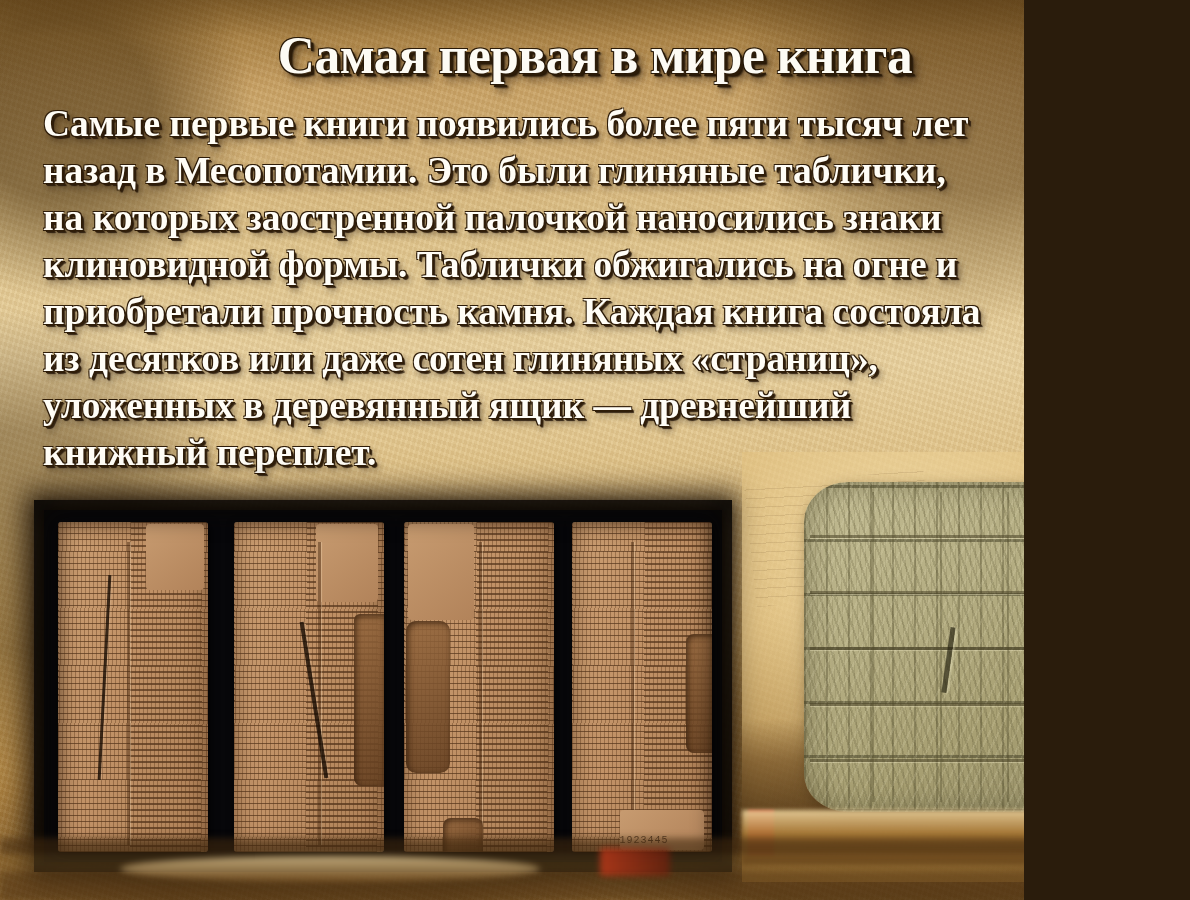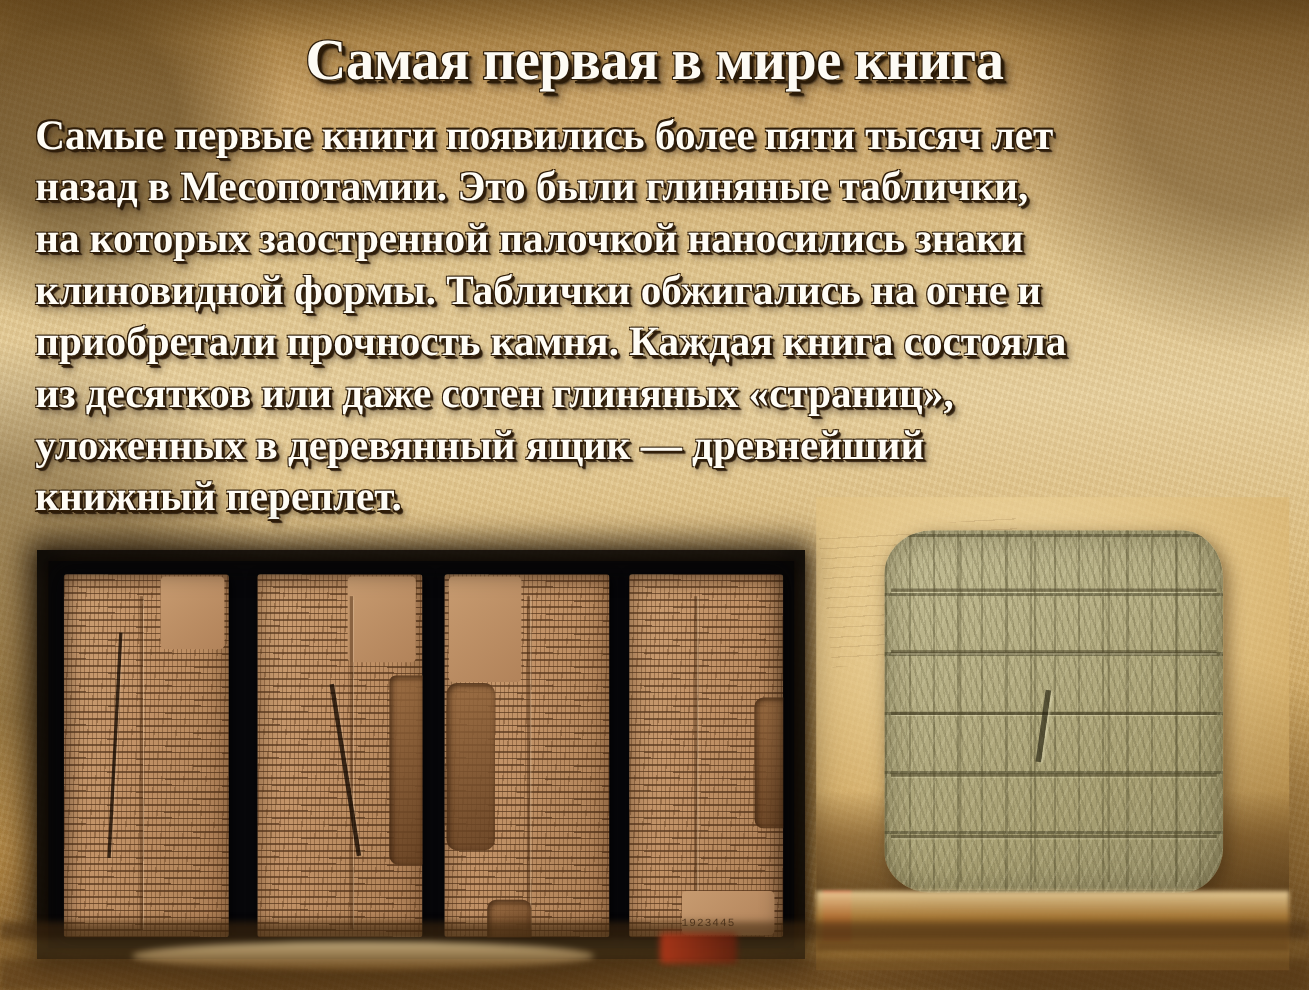--- a/index.html
+++ b/index.html
@@ -3,21 +3,21 @@
 <meta charset="utf-8">
 <title>Самая первая в мире книга</title>
 <style>
   html,body{margin:0;padding:0;}
   body{
     width:1190px;height:900px;overflow:hidden;
     font-family:"Liberation Serif", serif;
     background:#2a1c0c;
   }
   #slide{
-    position:relative;width:1190px;height:900px;overflow:hidden;
+    position:relative;width:1024px;height:900px;overflow:hidden;
     background:
       
       radial-gradient(150% 120% at 50% 45%, rgba(0,0,0,0) 38%, rgba(40,22,6,.28) 72%, rgba(24,12,3,.70) 100%),
       
       linear-gradient(to bottom, rgba(92,62,22,.55) 0px, rgba(120,84,34,.20) 38px, rgba(0,0,0,0) 92px),
       
       radial-gradient(circle at 6% 12%, rgba(70,48,16,.55) 0 90px, rgba(0,0,0,0) 190px),
       radial-gradient(circle at 2% 60%, rgba(60,40,12,.38) 0 110px, rgba(0,0,0,0) 230px),
       radial-gradient(circle at 96% 8%, rgba(78,52,18,.45) 0 120px, rgba(0,0,0,0) 250px),
       radial-gradient(circle at 88% 96%, rgba(60,36,10,.45) 0 130px, rgba(0,0,0,0) 280px),
@@ -41,21 +41,21 @@
     transform:scaleX(.97);
     text-shadow:
       3px 3px 0 #2b1b08, 4px 4px 2px rgba(24,14,4,.80),
       -1px -1px 0 #2b1b08, 1px -1px 0 #2b1b08, -1px 1px 0 #2b1b08,
       6px 7px 9px rgba(20,10,2,.55);
     white-space:nowrap;
   }
 
   
   #body-text{
-    position:absolute;left:32px;top:100px;width:1104px;
+    position:absolute;left:43px;top:100px;width:1104px;
   }
   .tline{
     font-size:38px;
     line-height:47px;
     font-weight:700;
     color:#fffdf6;
     white-space:nowrap;
     transform:scaleX(.985);
     transform-origin:left center;
     text-shadow:

